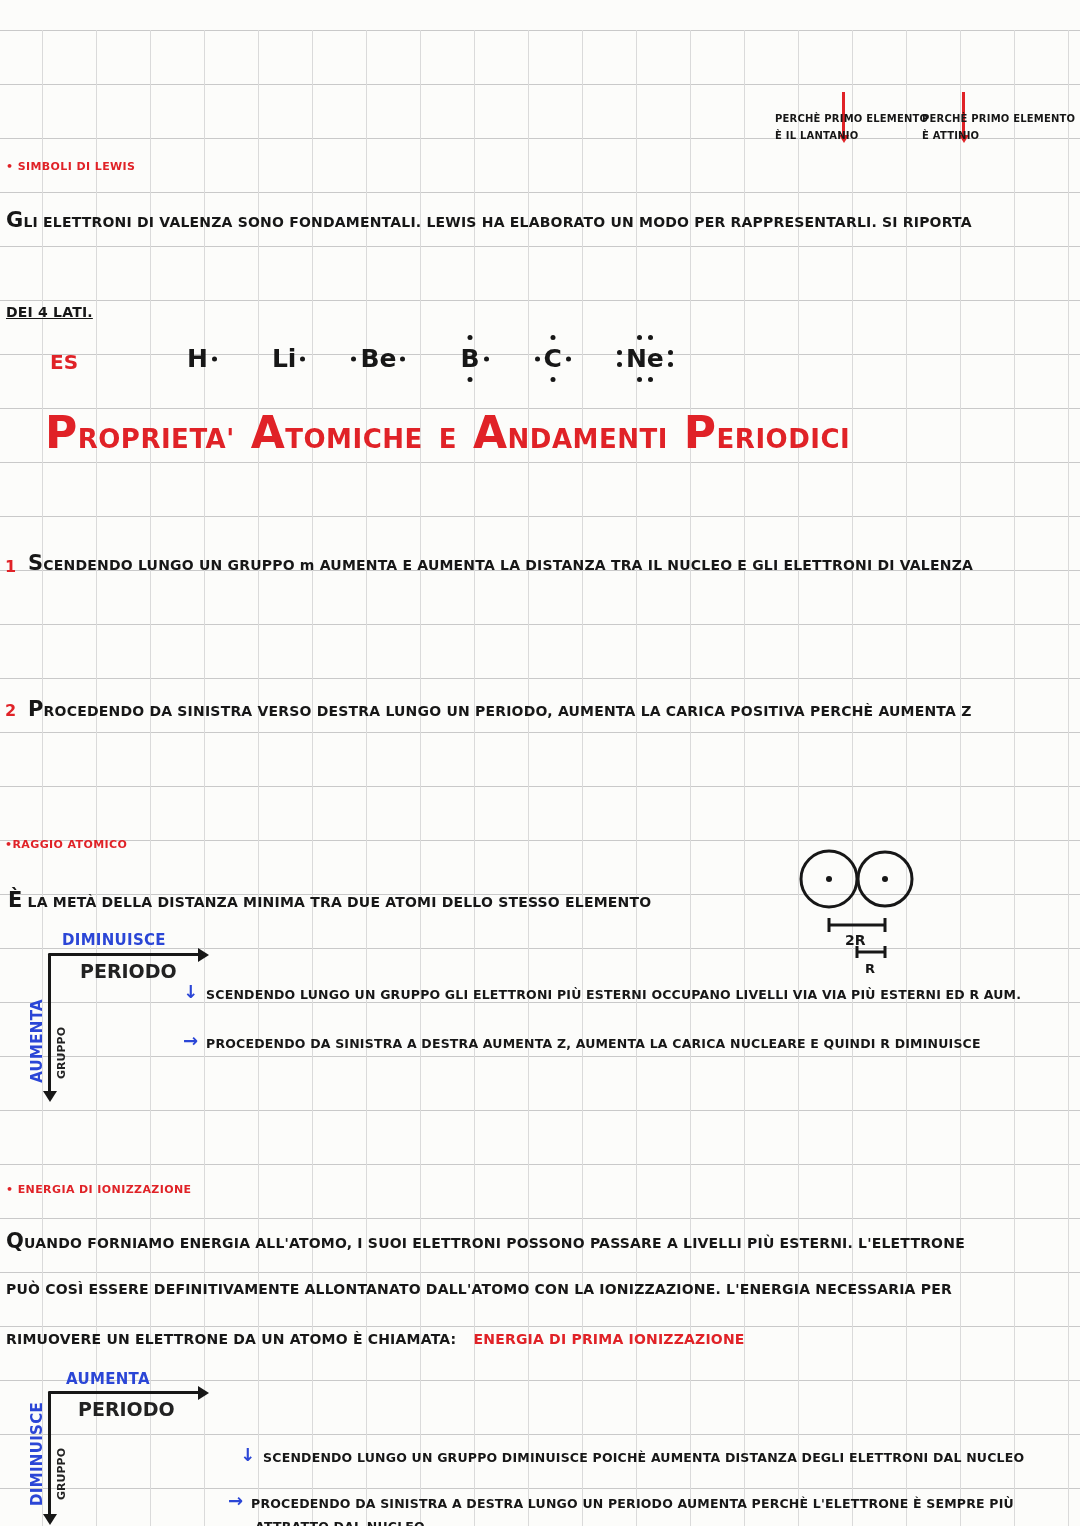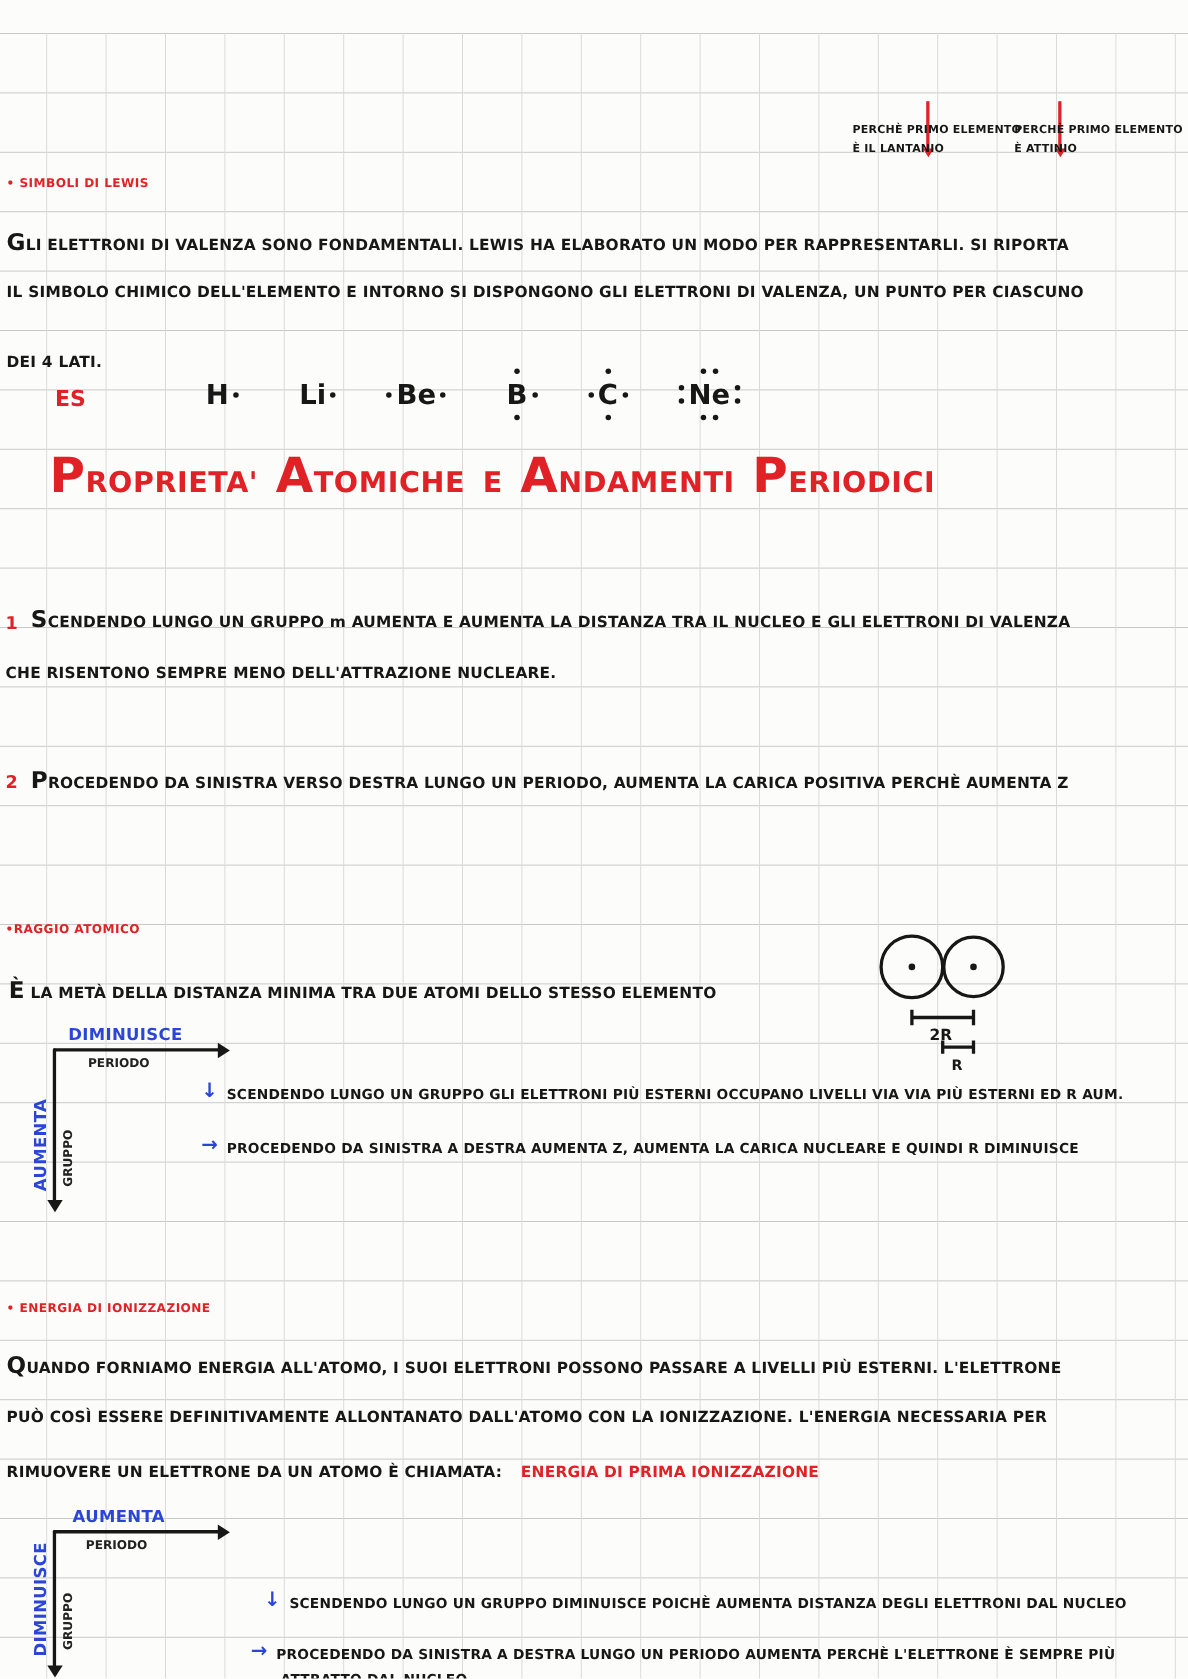--- a/index.html
+++ b/index.html
@@ -49,21 +49,21 @@
   .pt-num{color:#e02227;font-weight:700;font-size:16px;}
   
   .axis{position:absolute;}
   .ax-h{position:absolute;height:3px;background:#171717;border-radius:2px;}
   .ax-h::after{content:"";position:absolute;right:-9px;top:-5.5px;
     border-top:7px solid transparent;border-bottom:7px solid transparent;border-left:11px solid #171717;}
   .ax-v{position:absolute;width:3px;background:#171717;border-radius:2px;}
   .ax-v::after{content:"";position:absolute;bottom:-9px;left:-5.5px;
     border-left:7px solid transparent;border-right:7px solid transparent;border-top:11px solid #171717;}
   .ax-blue{font-weight:700;font-size:15px;color:#2b46d6;letter-spacing:.3px;}
-  .ax-black{font-weight:700;font-size:11px;color:#222;}
+  .ax-black{font-weight:700;font-size:19px;color:#222;}
   .vert{writing-mode:vertical-rl;transform:rotate(180deg);}
   
   .bullet{display:flex;align-items:flex-start;}
   .bullet .barrow{color:#2b46d6;font-weight:700;font-size:18px;line-height:18px;margin-right:8px;}
   .bullet .btext{font-weight:700;font-size:12.5px;letter-spacing:.2px;line-height:23px;}
 </style>
 </head>
 <body>
 
 <div class="page">
@@ -75,38 +75,36 @@
     <div>PERCHÈ PRIMO ELEMENTO</div>
     <div>È IL LANTANIO</div>
   </div>
   <div class="abs note" style="left:922px;top:110px;">
     <div>PERCHÈ PRIMO ELEMENTO</div>
     <div>È ATTINIO</div>
   </div>
 
   <div class="abs heading" style="left:6px;top:160px;">• SIMBOLI DI LEWIS</div>
   <div class="abs ink lead" style="left:6px;top:208px;">GLI ELETTRONI DI VALENZA SONO FONDAMENTALI. LEWIS HA ELABORATO UN MODO PER RAPPRESENTARLI. SI RIPORTA</div>
-  <div class="abs ink" style="left:6px;top:258px;">IL SIMBOLO CHIMICO DELL'ELEMENTO E INTORNO SI DISPONGONO GLI ELETTRONI DI VALENZA, UN PUNTO PER CIASCUNO</div>
-  <div class="abs ink" style="left:6px;top:322px;">DEI 4 LATI.</div>
+  <div class="abs ink" style="left:6px;top:304px;text-decoration:underline;">DEI 4 LATI.</div>
 
   <div class="abs red" style="left:50px;top:350px;font-weight:700;font-size:20px;">ES</div>
   <div class="lewis-row" style="left:178px;top:334px;">
       <span class="lewis"><span class="lewis-letter">H</span><i class="ldot right n1 i0"></i></span>
       <span class="lewis"><span class="lewis-letter">Li</span><i class="ldot right n1 i0"></i></span>
       <span class="lewis"><span class="lewis-letter">Be</span><i class="ldot right n1 i0"></i><i class="ldot left n1 i0"></i></span>
       <span class="lewis"><span class="lewis-letter">B</span><i class="ldot top n1 i0"></i><i class="ldot right n1 i0"></i><i class="ldot bottom n1 i0"></i></span>
       <span class="lewis"><span class="lewis-letter">C</span><i class="ldot top n1 i0"></i><i class="ldot right n1 i0"></i><i class="ldot bottom n1 i0"></i><i class="ldot left n1 i0"></i></span>
       <span class="lewis"><span class="lewis-letter">Ne</span><i class="ldot top n2 i0"></i><i class="ldot top n2 i1"></i><i class="ldot right n2 i0"></i><i class="ldot right n2 i1"></i><i class="ldot bottom n2 i0"></i><i class="ldot bottom n2 i1"></i><i class="ldot left n2 i0"></i><i class="ldot left n2 i1"></i></span>
     </div>
 
   <div class="abs title" style="left:45px;top:424px;"><span class="tword"><span class="cap">P</span><span>ROPRIETA'</span></span><span class="tword"><span class="cap">A</span><span>TOMICHE</span></span><span class="tword">E</span><span class="tword"><span class="cap">A</span><span>NDAMENTI</span></span><span class="tword"><span class="cap">P</span><span>ERIODICI</span></span></div>
 
   <div class="abs pt-num" style="left:5px;top:557px;">1</div>
   <div class="abs ink lead" style="left:28px;top:551px;">SCENDENDO LUNGO UN GRUPPO m AUMENTA E AUMENTA LA DISTANZA TRA IL NUCLEO E GLI ELETTRONI DI VALENZA</div>
-  <div class="abs ink" style="left:5px;top:604px;">CHE RISENTONO SEMPRE MENO DELL'ATTRAZIONE NUCLEARE.</div>
 
   <div class="abs pt-num" style="left:5px;top:701px;">2</div>
   <div class="abs ink lead" style="left:28px;top:697px;">PROCEDENDO DA SINISTRA VERSO DESTRA LUNGO UN PERIODO, AUMENTA LA CARICA POSITIVA PERCHÈ AUMENTA Z</div>
 
   <div class="abs heading" style="left:5px;top:838px;">•RAGGIO ATOMICO</div>
   <div class="abs ink lead" style="left:8px;top:888px;">È LA METÀ DELLA DISTANZA MINIMA TRA DUE ATOMI DELLO STESSO ELEMENTO</div>
 
   <svg class="abs" style="left:795px;top:846px;" width="130" height="132" viewBox="0 0 130 132">
     <circle cx="34" cy="33" r="28" fill="none" stroke="#171717" stroke-width="3"></circle>
     <circle cx="90" cy="33" r="27" fill="none" stroke="#171717" stroke-width="3"></circle>

